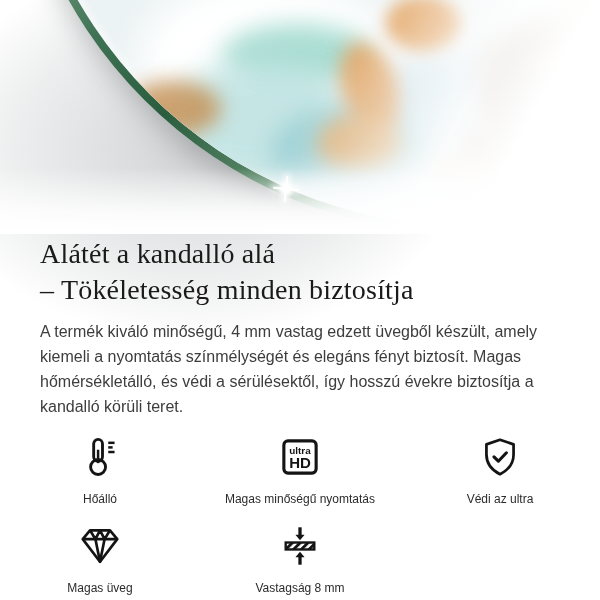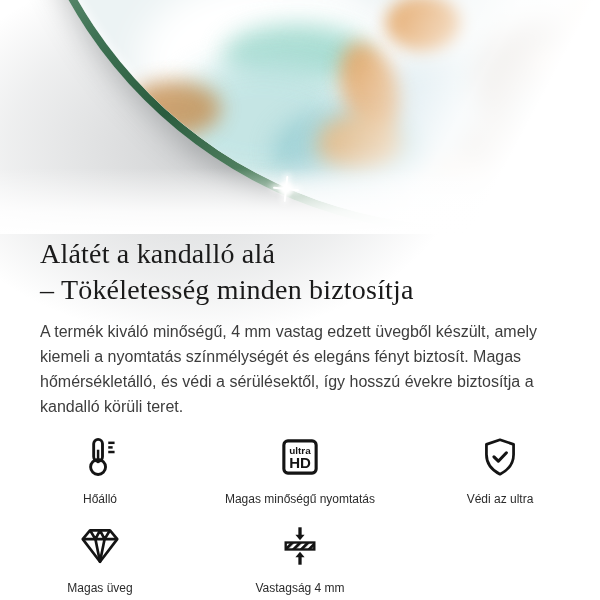--- a/index.html
+++ b/index.html
@@ -171,16 +171,16 @@
             <rect width="1.6" height="3" fill="#141414"></rect>
           </pattern>
         </defs>
         <line x1="12" y1="1.8" x2="12" y2="6.4" stroke="#141414" stroke-width="1.8"></line>
         <polygon points="9.5,5.8 14.5,5.8 12,8.9" fill="#141414"></polygon>
         <rect x="4.2" y="10.1" width="15.6" height="3.8" fill="url(#hatch)" stroke="#141414" stroke-width="1.3"></rect>
         <line x1="12" y1="22.2" x2="12" y2="17.6" stroke="#141414" stroke-width="1.8"></line>
         <polygon points="9.5,18.2 14.5,18.2 12,15.1" fill="#141414"></polygon>
       </svg>
     </div>
-    <div class="lbl">Vastagság 4 mm</div>
+    <div class="lbl">Vastagság 8 mm</div>
   </div>
 
 </div>
 
 </body></html>

